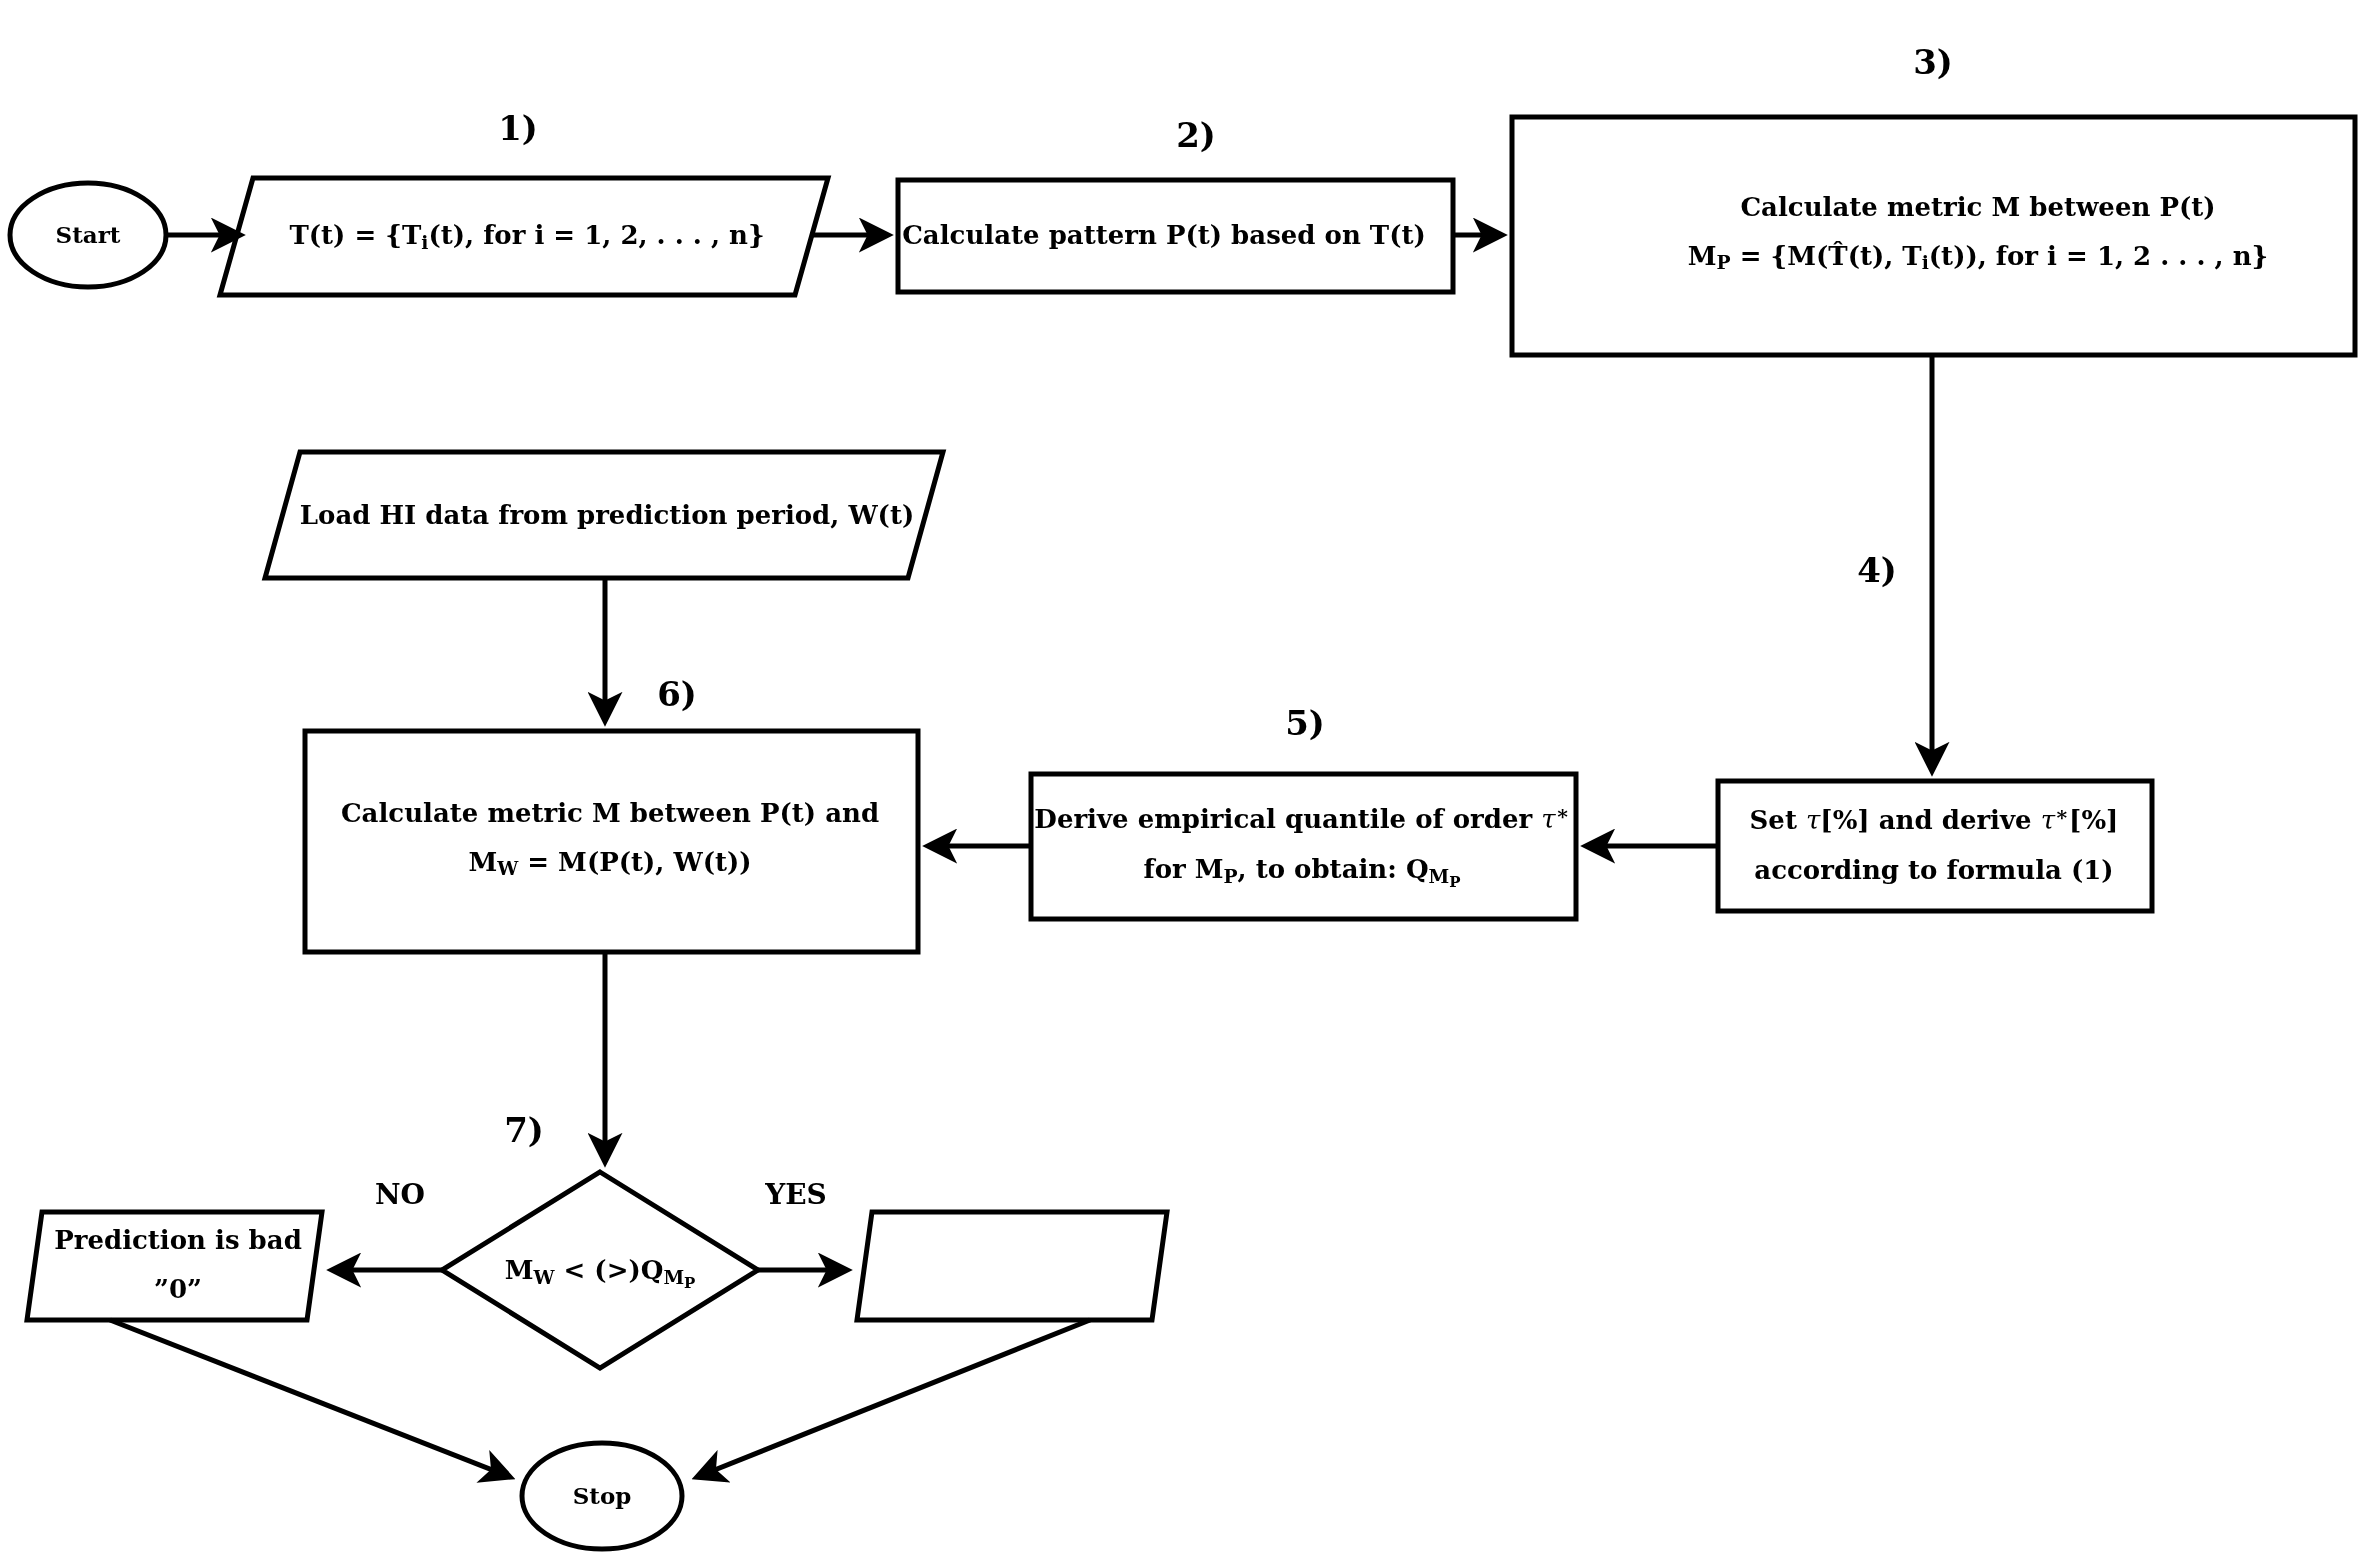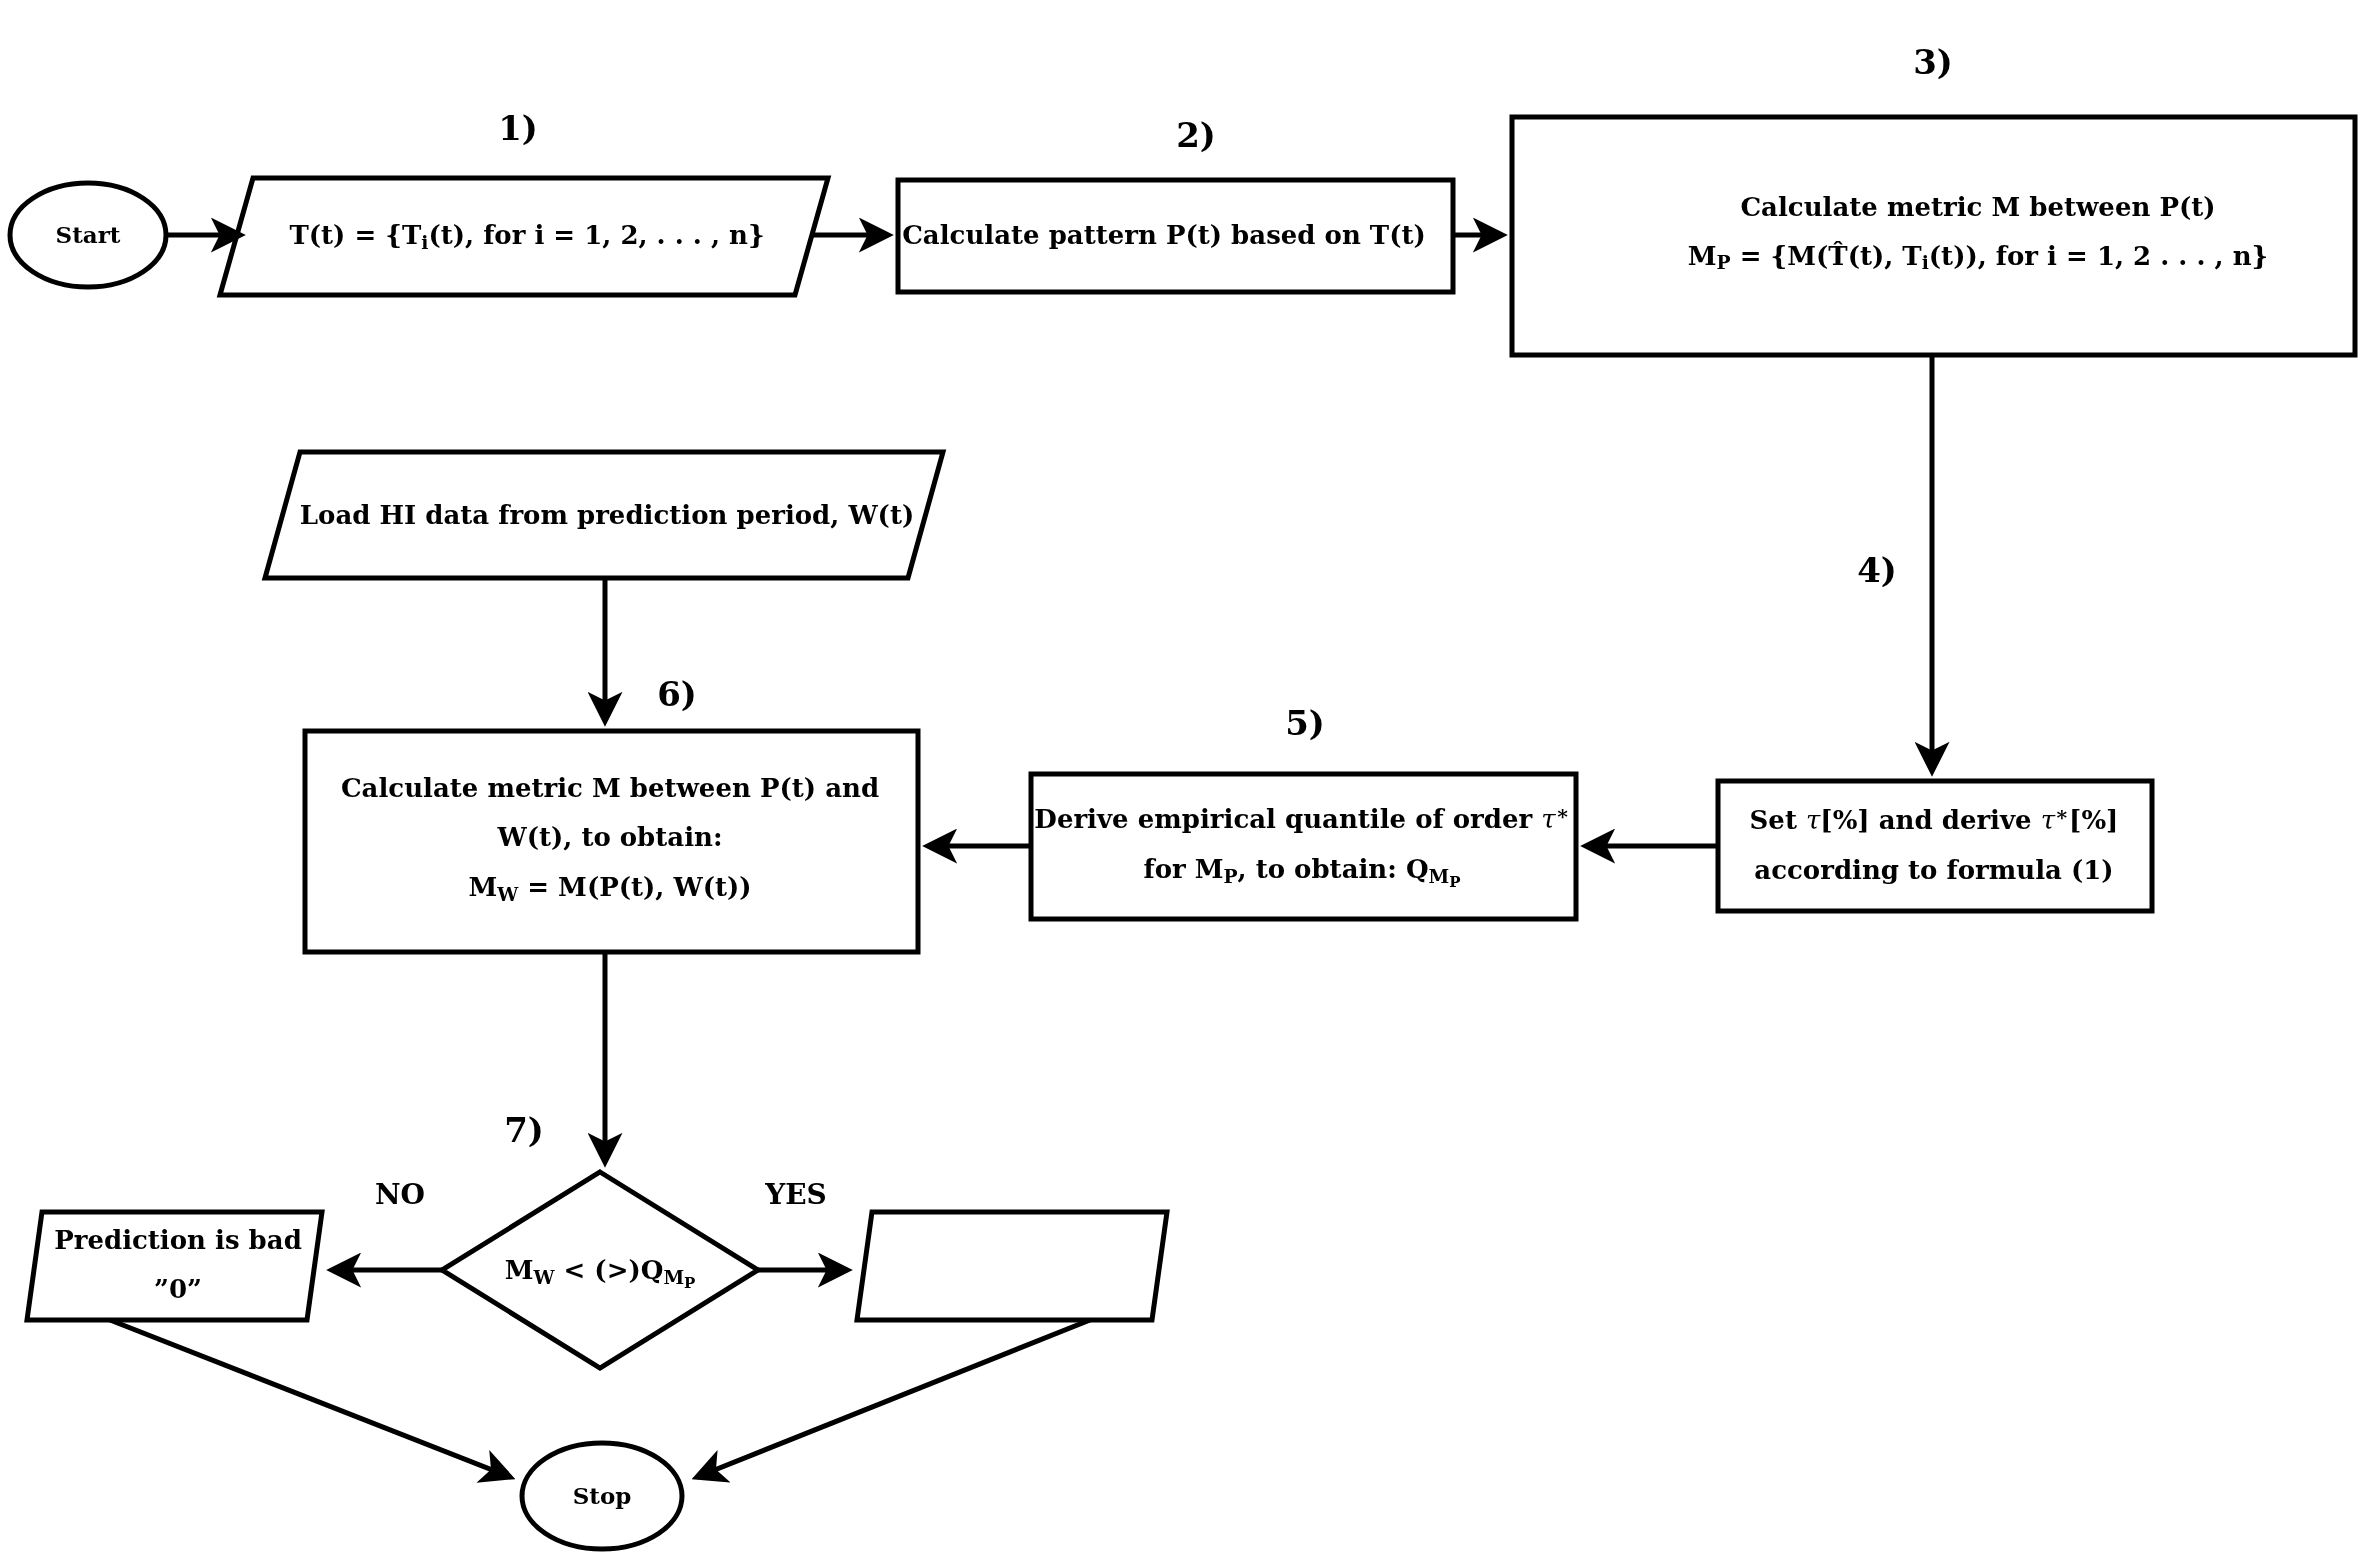--- a/index.html
+++ b/index.html
@@ -161,21 +161,20 @@
     <span class="line">Calculate metric M between P(t)</span>
     <span class="line">M<sub>P</sub> = {M(T̂(t), T<sub>i</sub>(t)), for i = 1, 2 . . . , n}</span>
   </div>
 
   <div class="txt node-text" style="left:607px; top:516px;">
     <span class="line">Load HI data from prediction period, W(t)</span>
   </div>
 
   <div class="txt node-text" style="left:610px; top:838px;">
     <span class="line">Calculate metric M between P(t) and</span>
-    <span class="line">W(t), to obtain:</span>
     <span class="line">M<sub>W</sub> = M(P(t), W(t))</span>
   </div>
 
   <div class="txt node-text" style="left:1302px; top:845px;">
     <span class="line">Derive empirical quantile of order <span class="ital">τ</span><span class="sup">∗</span></span>
     <span class="line">for M<sub>P</sub>, to obtain: Q<sub>M<sub>P</sub></sub></span>
   </div>
 
   <div class="txt node-text" style="left:1934px; top:845px;">
     <span class="line">Set <span class="ital">τ</span>[%] and derive <span class="ital">τ</span><span class="sup">∗</span>[%]</span>

